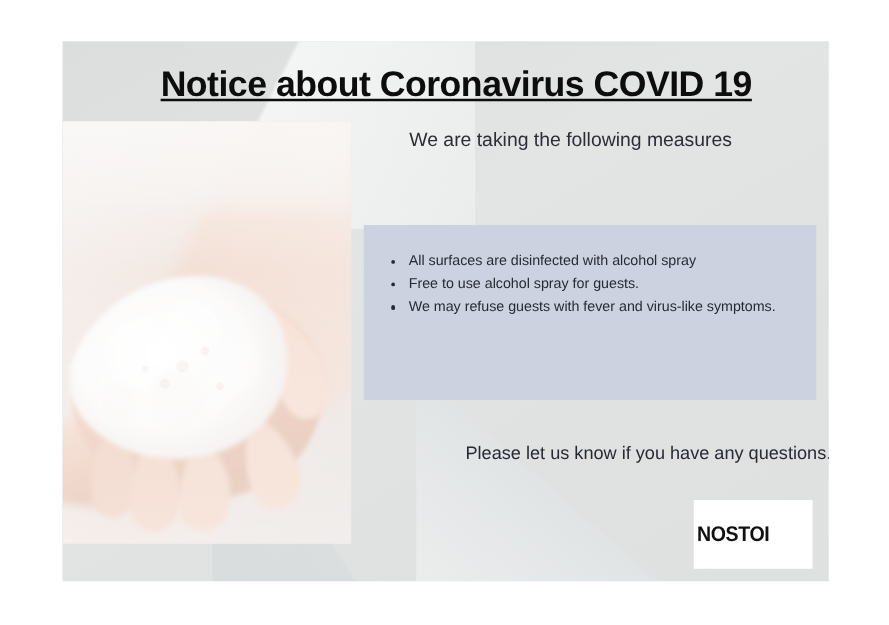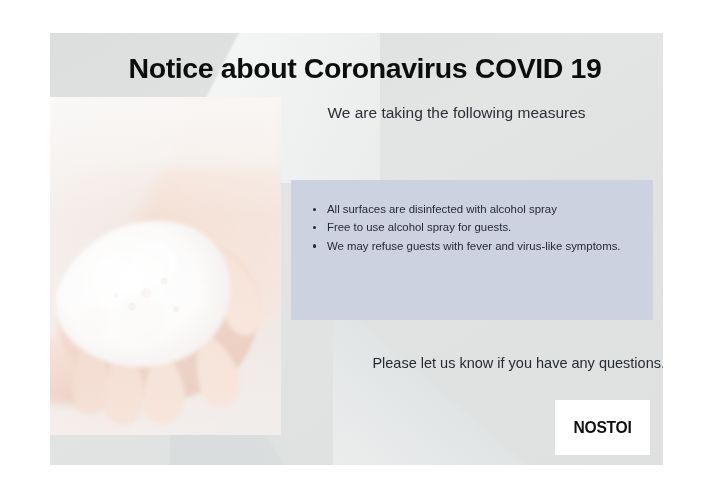--- a/index.html
+++ b/index.html
@@ -62,20 +62,21 @@
     left:35px; top:19px;
     width:560px;
     text-align:center;
     font-size:28.5px;
     font-weight:bold;
     letter-spacing:-0.4px;
     color:#0d0d0d;
     font-family:"Liberation Sans", sans-serif;
     white-space:nowrap;
     z-index:5;
+    text-decoration:underline;
   }
 
   
   .subtitle {
     position:absolute;
     left:229px; top:67px;
     width:355px;
     text-align:center;
     font-size:15.5px;
     line-height:25px;
@@ -129,21 +130,21 @@
   }
 
   
   .logo-card {
     position:absolute;
     left:505px; top:367px;
     width:95px; height:55px;
     background:#ffffff;
     display:flex;
     align-items:center;
-    justify-content:center;
+    justify-content:flex-start;
     z-index:6;
   }
   .logo-text {
     font-size:17px;
     font-weight:bold;
     letter-spacing:-0.3px;
     color:#111111;
     transform:scaleX(.92);
     font-family:"Liberation Sans", sans-serif;
   }

